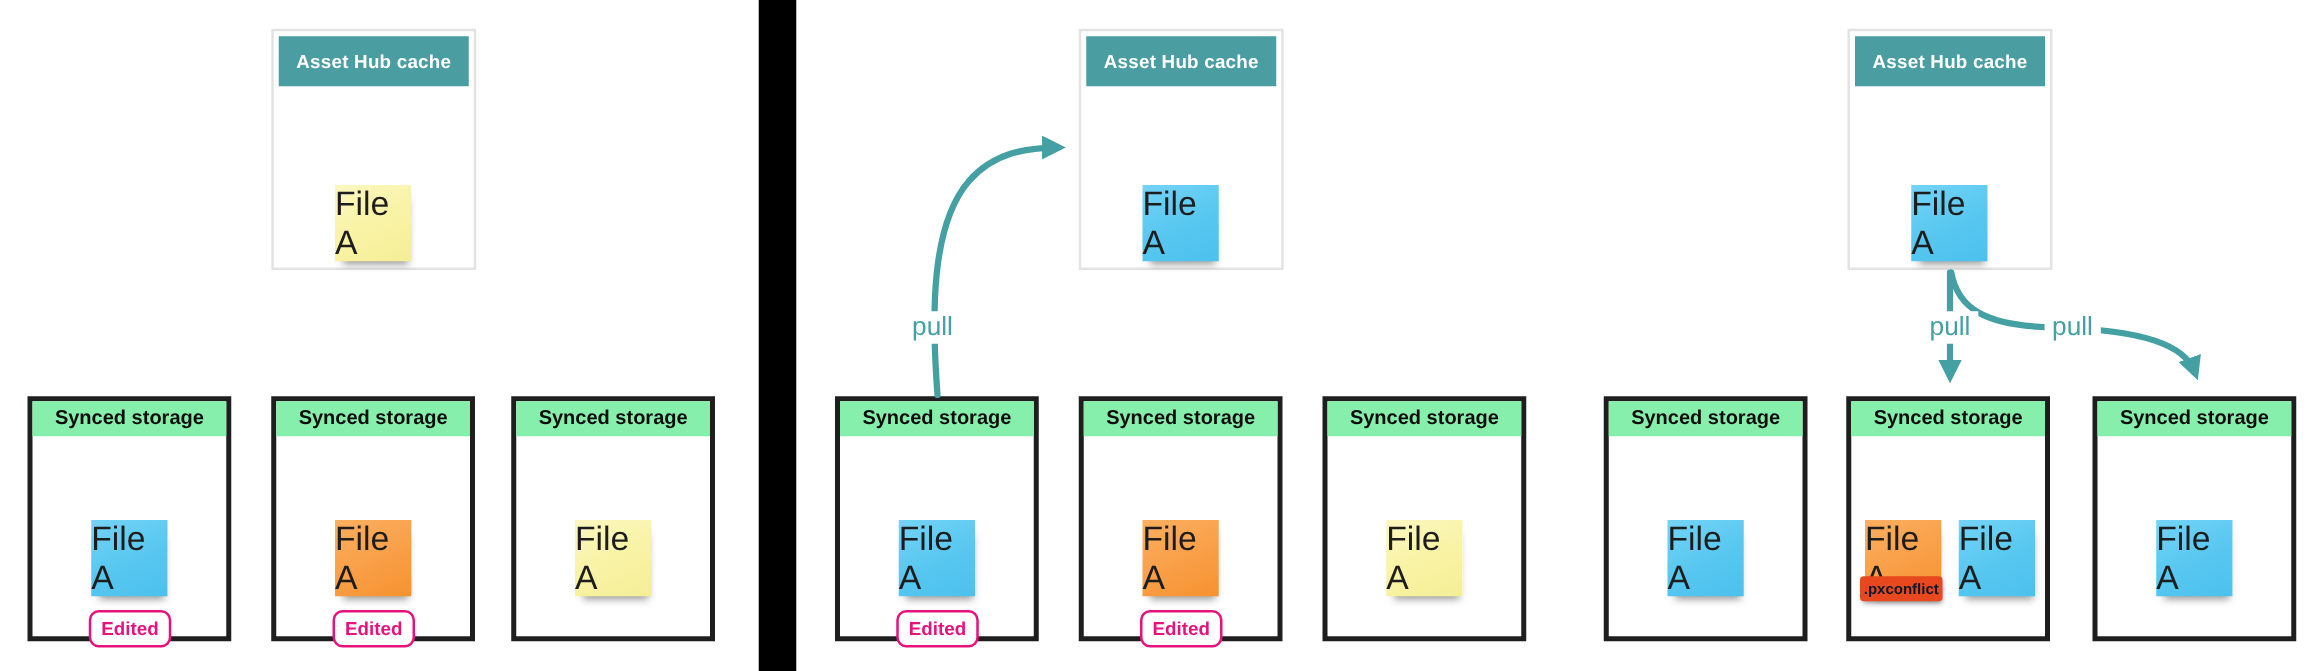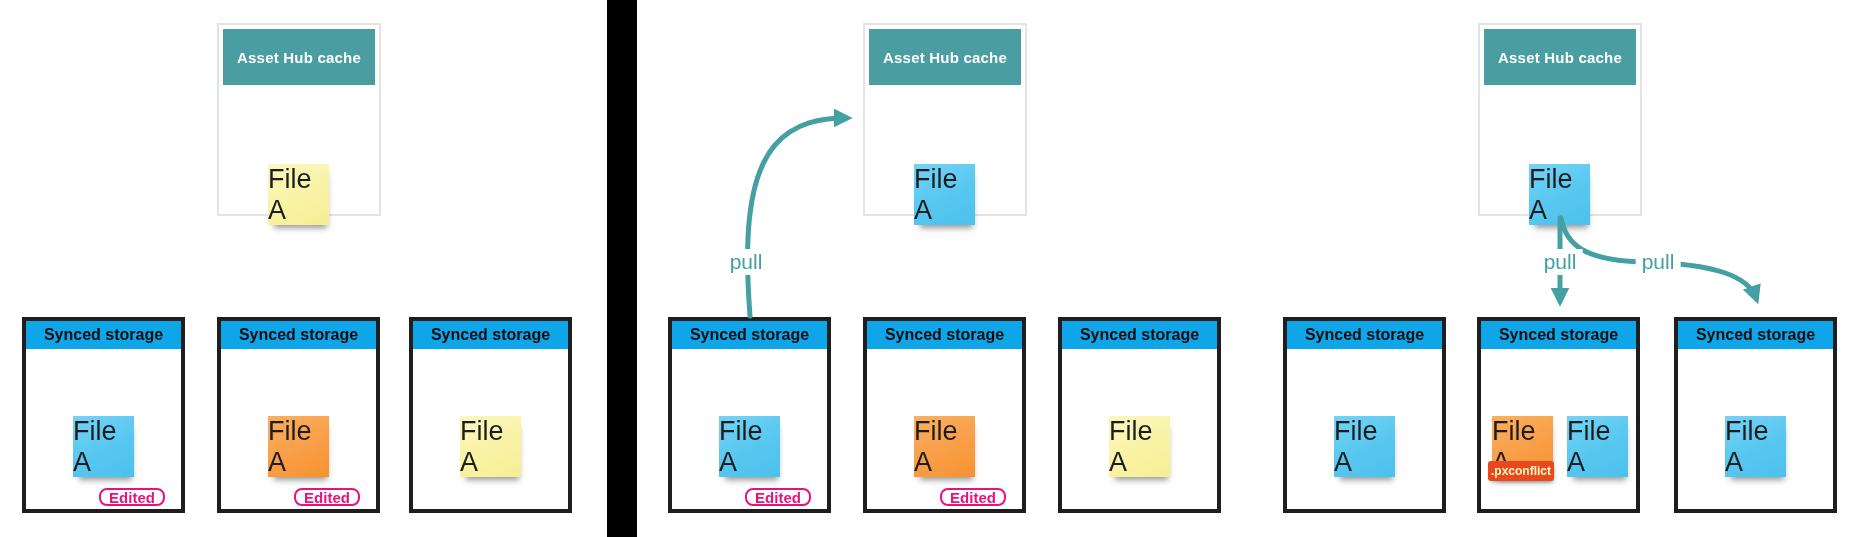--- a/index.html
+++ b/index.html
@@ -7,55 +7,55 @@
     position:relative;width:1859px;height:537px;background:#fff;overflow:hidden;
     font-family:"Liberation Sans",sans-serif;
   }
   .divider{position:absolute;top:0;width:30px;height:537px;background:#000;}
   
   .cache{
     position:absolute;width:164px;height:193px;box-sizing:border-box;
     background:#fff;border:2px solid #e3e3e3;padding:4px;
   }
   .cache .hdr{
-    height:56px;background:#4a9da0;color:#fff;font-weight:bold;font-size:15px;
+    height:40px;background:#4a9da0;color:#fff;font-weight:bold;font-size:15px;
     display:flex;align-items:center;justify-content:center;letter-spacing:.2px;
   }
   .cache .body{position:relative;height:143px;}
   
   .storage{
     position:absolute;width:163px;height:196px;box-sizing:border-box;
     background:#fff;border:4px solid #1e1e1e;
   }
   .storage .hdr{
-    height:28px;background:#0ea5e9;color:#0d0d0d;font-weight:bold;font-size:16px;
+    height:28px;background:#86efac;color:#0d0d0d;font-weight:bold;font-size:16px;
     display:flex;align-items:center;justify-content:center;
   }
   .storage .body{position:relative;height:160px;}
   
   .sticky{
     position:absolute;width:61px;height:61px;
     display:flex;align-items:center;justify-content:center;
     font-size:27px;color:#1d1d1d;
     box-shadow:2px 7px 6px -4px rgba(50,50,50,.5);
   }
   .sticky.blue{background:linear-gradient(155deg,#74d3f6 0%,#57c7f0 55%,#4cc1ed 100%);}
   .sticky.orange{background:linear-gradient(155deg,#fbaf5f 0%,#f9a04a 50%,#f6922f 100%);}
   .sticky.yellow{background:linear-gradient(155deg,#fbf7c0 0%,#f9f3a6 50%,#f5ee96 100%);}
   
   .badge{
-    position:absolute;width:66px;height:18px;box-sizing:border-box;
+    position:absolute;width:66px;height:30px;box-sizing:border-box;
     border:2px solid #e8127d;border-radius:8px;background:#fff;
     color:#e8127d;font-weight:bold;font-size:15px;
-    display:flex;align-items:center;justify-content:center;margin-left:28px;
+    display:flex;align-items:center;justify-content:center;
   }
   
   .conflict-tag{
     position:absolute;width:66px;height:20px;border-radius:3px;
-    background:#e8481d;color:#fef9c3;font-weight:bold;font-size:12px;
+    background:#e8481d;color:#0f172a;font-weight:bold;font-size:12px;
     display:flex;align-items:center;justify-content:center;z-index:3;
     box-shadow:1px 3px 4px -2px rgba(50,50,50,.5);
   }
   
   .arrows{position:absolute;left:0;top:0;width:1859px;height:537px;pointer-events:none;z-index:5;}
   .flow-label{
     position:absolute;color:#45a0a4;font-size:21px;background:#fff;
     padding:1px 6px;transform:translate(-50%,-50%);z-index:6;white-space:nowrap;
   }
 </style>

